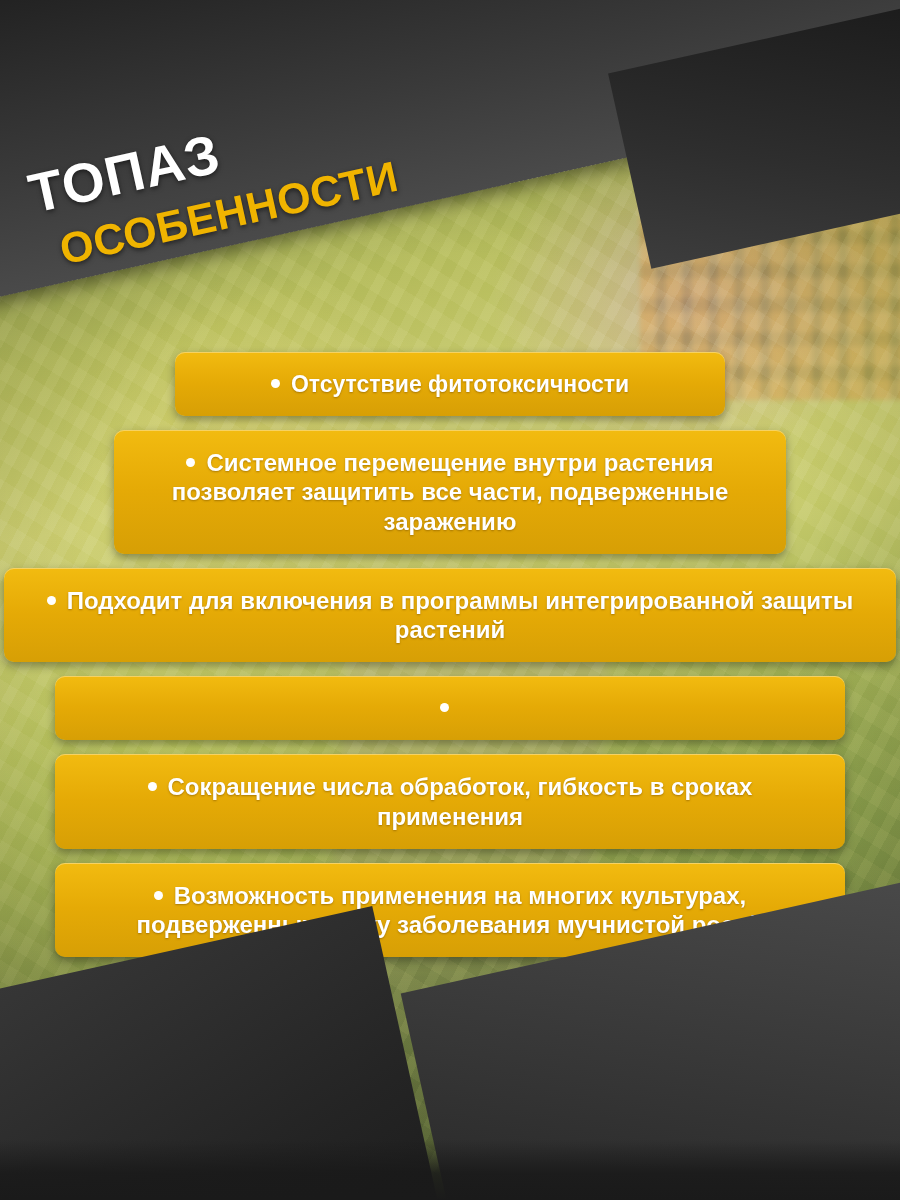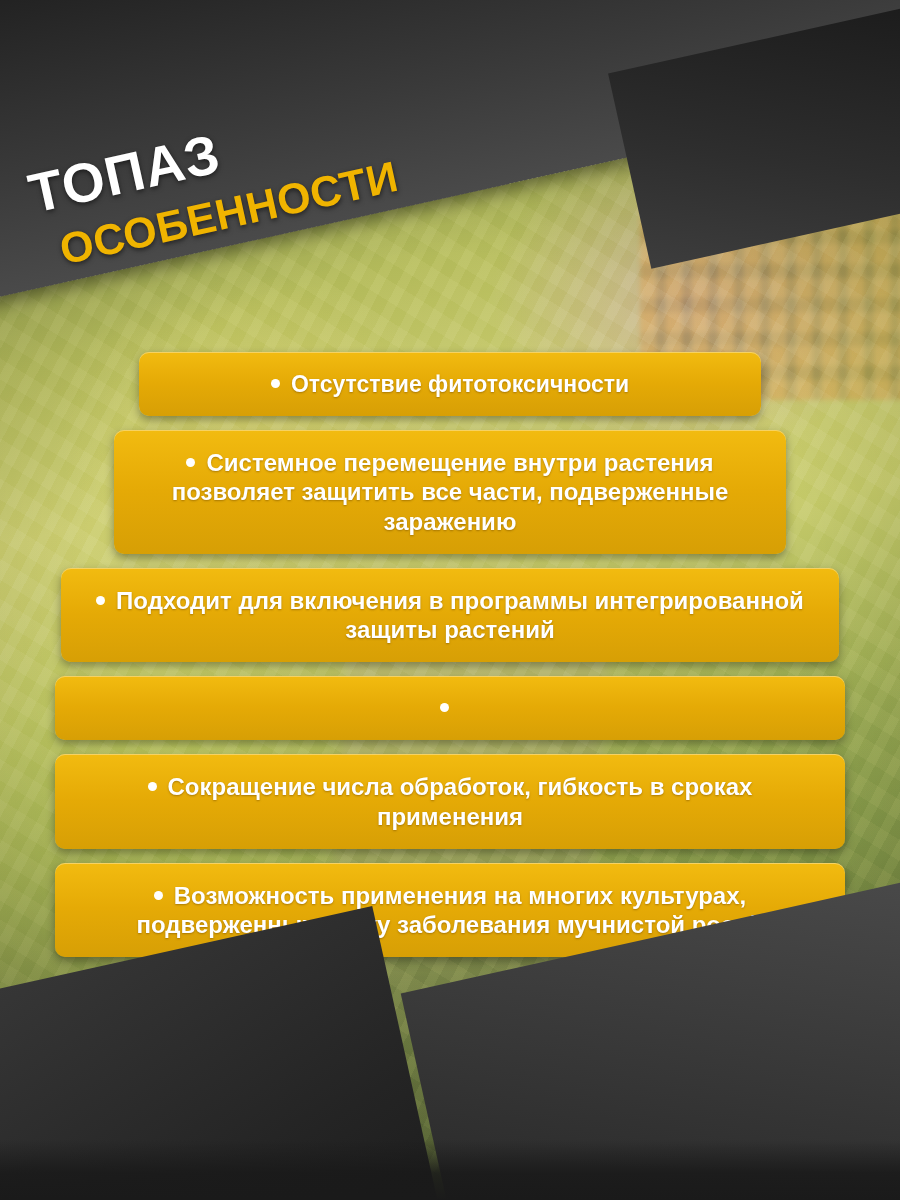--- a/index.html
+++ b/index.html
@@ -185,23 +185,23 @@
   .bullet {
     display: inline-block;
     width: 9px; height: 9px;
     border-radius: 50%;
     background: #ffffff;
     margin: 0 11px 5px 0;
     vertical-align: middle;
     flex: none;
   }
 
-  .f0 { width: 622px; padding: 18px 24px; font-size: 23px; }
+  .f0 { width: 550px; padding: 18px 24px; font-size: 23px; }
   .f1 { width: 672px; padding: 18px 30px; font-size: 24px; }
-  .f2 { width: 778px; padding: 18px 30px; font-size: 24px; }
+  .f2 { width: 892px; padding: 18px 30px; font-size: 24px; }
   .f3 { width: 790px; padding: 18px 30px; font-size: 24px; }
   .f4 { width: 790px; padding: 18px 30px; font-size: 24px; }
   .f5 { width: 790px; padding: 18px 30px; font-size: 24px; }
 
   .feature-inner {
     display: block;
   }
 </style>
 </head>
 <body>

